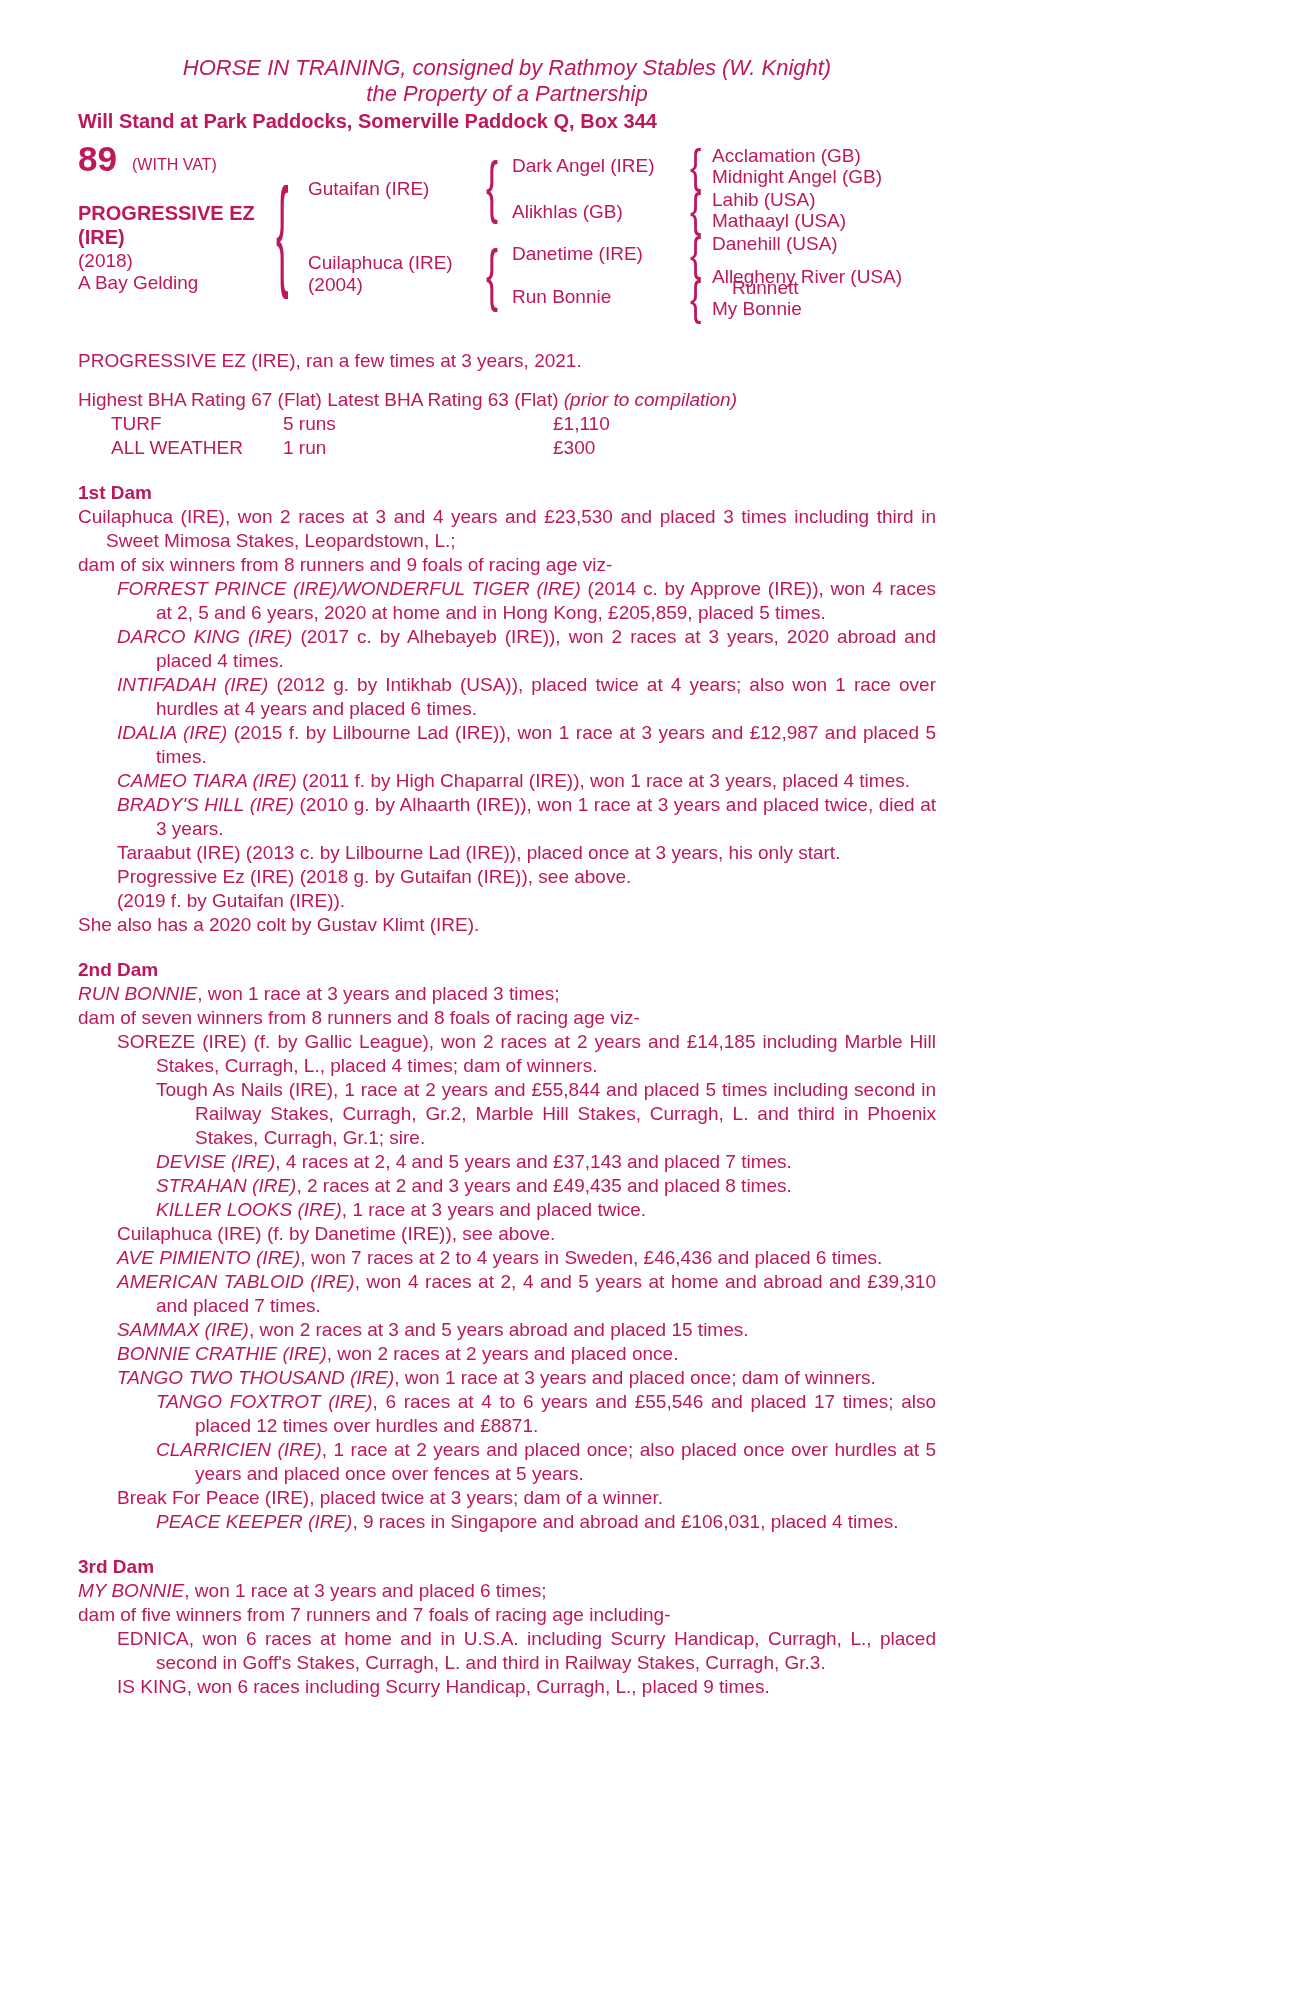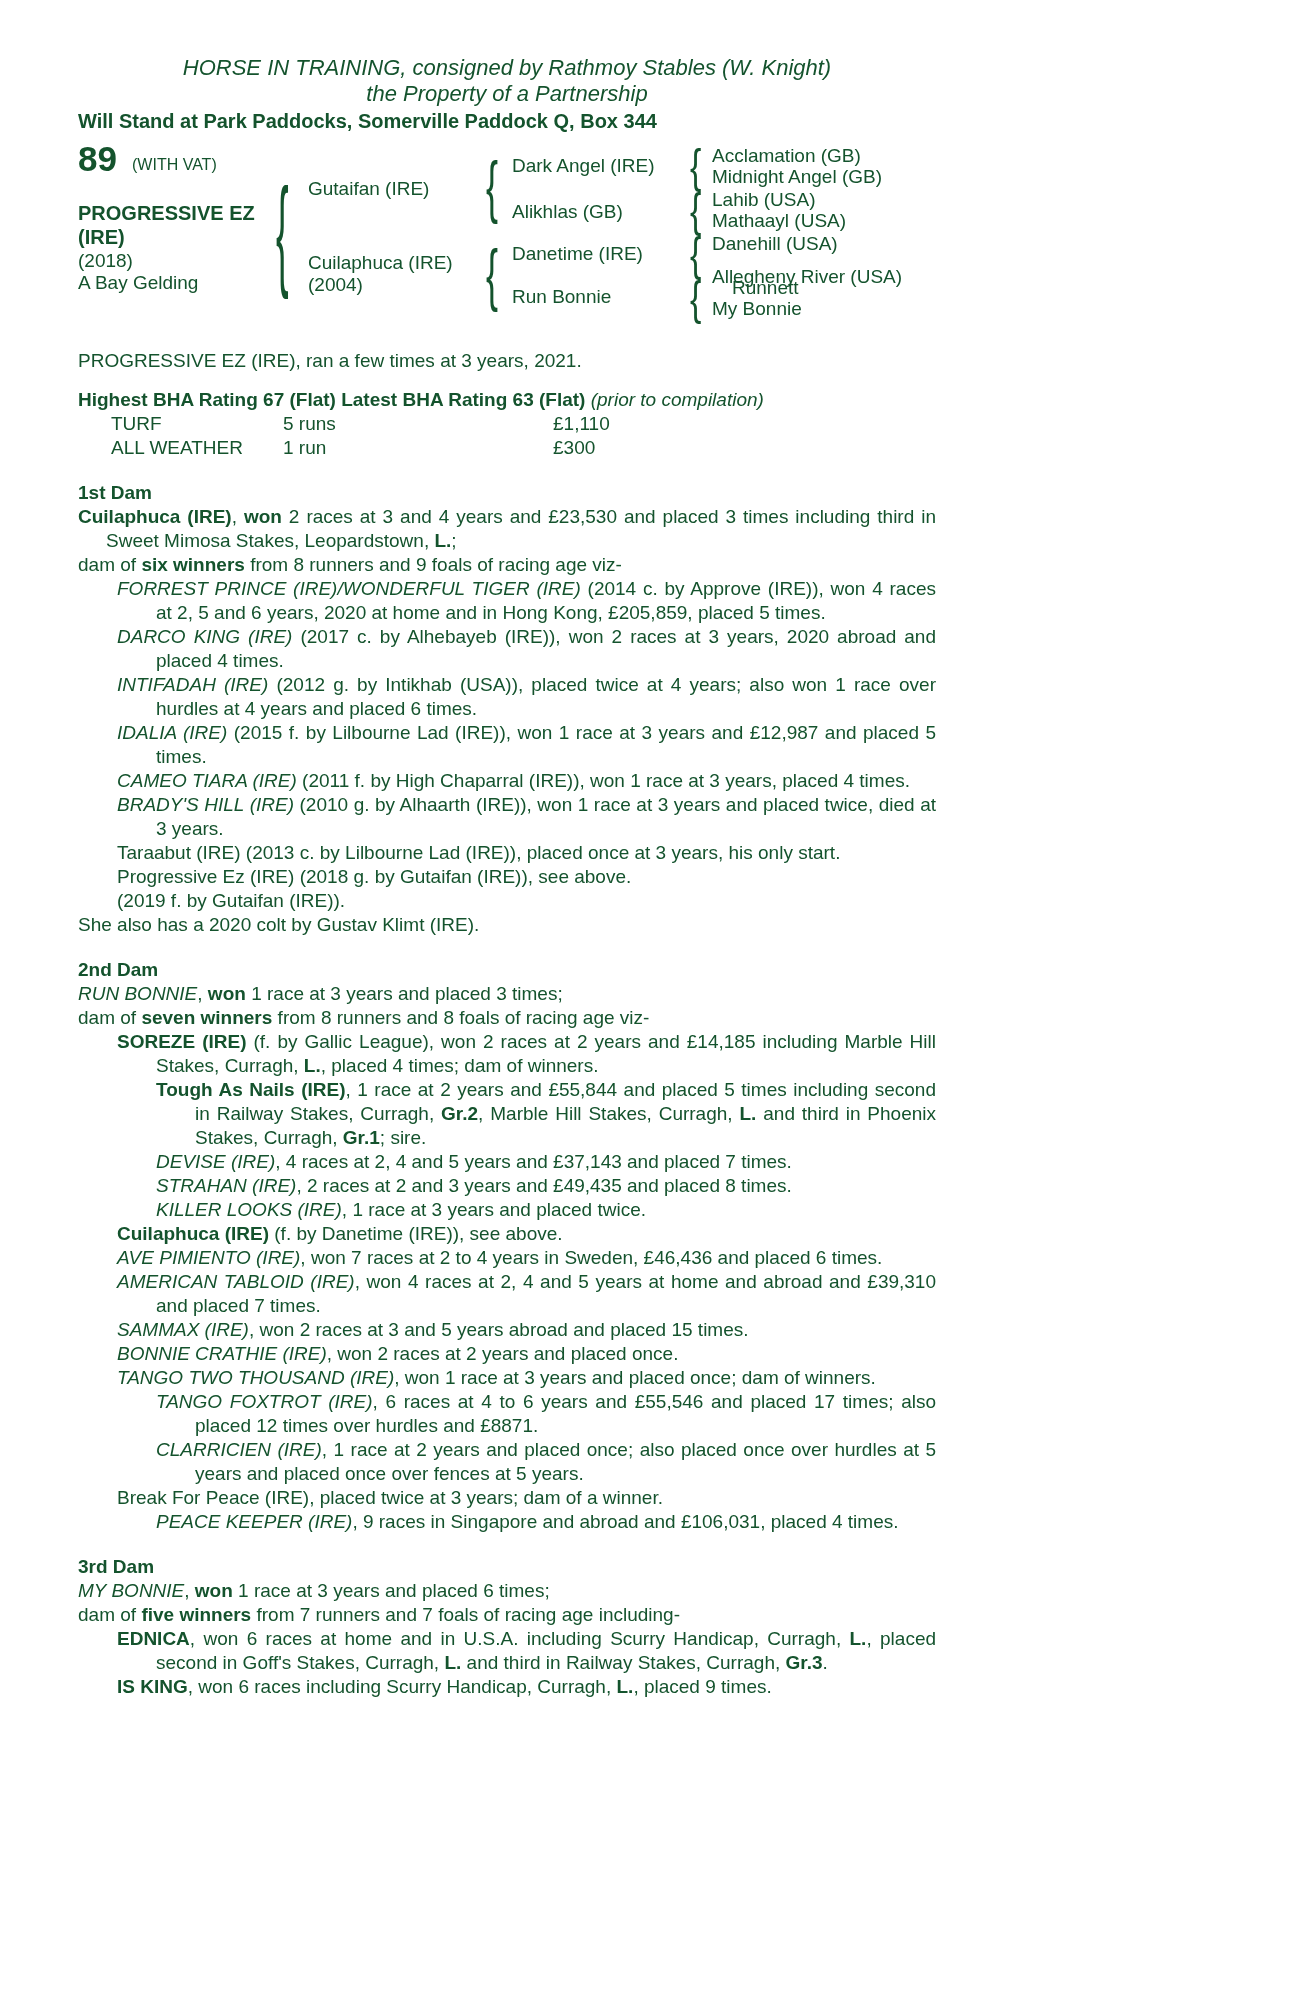--- a/index.html
+++ b/index.html
@@ -1,21 +1,21 @@
 <!DOCTYPE html>
 <html><head>
 <meta charset="utf-8">
 <title>Sales Catalogue Page</title>
 <style>
   html,body{margin:0;padding:0;background:#ffffff;}
   .page{
     position:relative;
     width:1314px;height:2000px;
     background:#ffffff;
-    color:#14532d;
+    color:#be185d;
     font-family:"Liberation Sans", sans-serif;
     overflow:hidden;
   }
   .content{position:absolute;left:78px;top:55px;width:858px;}
 
   
   .hdr1,.hdr2{font-style:italic;font-size:22px;line-height:26px;text-align:center;}
   .hdr3{font-weight:bold;font-size:20px;line-height:26px;margin-top:1px;}
 
   
@@ -46,21 +46,21 @@
   .brace-main{left:198px;top:28px;transform:scaleY(3.05) scaleX(0.95);}
   .bgp1{left:408px;top:10px;transform:scaleY(1.7) scaleX(0.9);}
   .bgp2{left:408px;top:98px;transform:scaleY(1.7) scaleX(0.9);}
   .bg1{left:612px;top:1px;transform:scaleY(1.15) scaleX(0.85);}
   .bg2{left:612px;top:45px;transform:scaleY(1.15) scaleX(0.85);}
   .bg3{left:612px;top:89px;transform:scaleY(1.15) scaleX(0.85);}
   .bg4{left:612px;top:133px;transform:scaleY(1.15) scaleX(0.85);}
 
   
   .fl{margin:0;font-size:19px;line-height:24px;text-align:justify;}
-  .b{font-weight:bold;}
+  .b{font-weight:normal;}
   .i{font-style:italic;}
   .h{font-weight:bold;text-align:left;}
   .gap{margin-top:15px;}
   .gap2{margin-top:21px;}
   .p0h{padding-left:28px;text-indent:-28px;}
   .p1{padding-left:78px;text-indent:-39px;}
   .p2{padding-left:117px;text-indent:-39px;}
 
   
   .racetable{font-size:19px;line-height:24px;margin-left:33px;}

